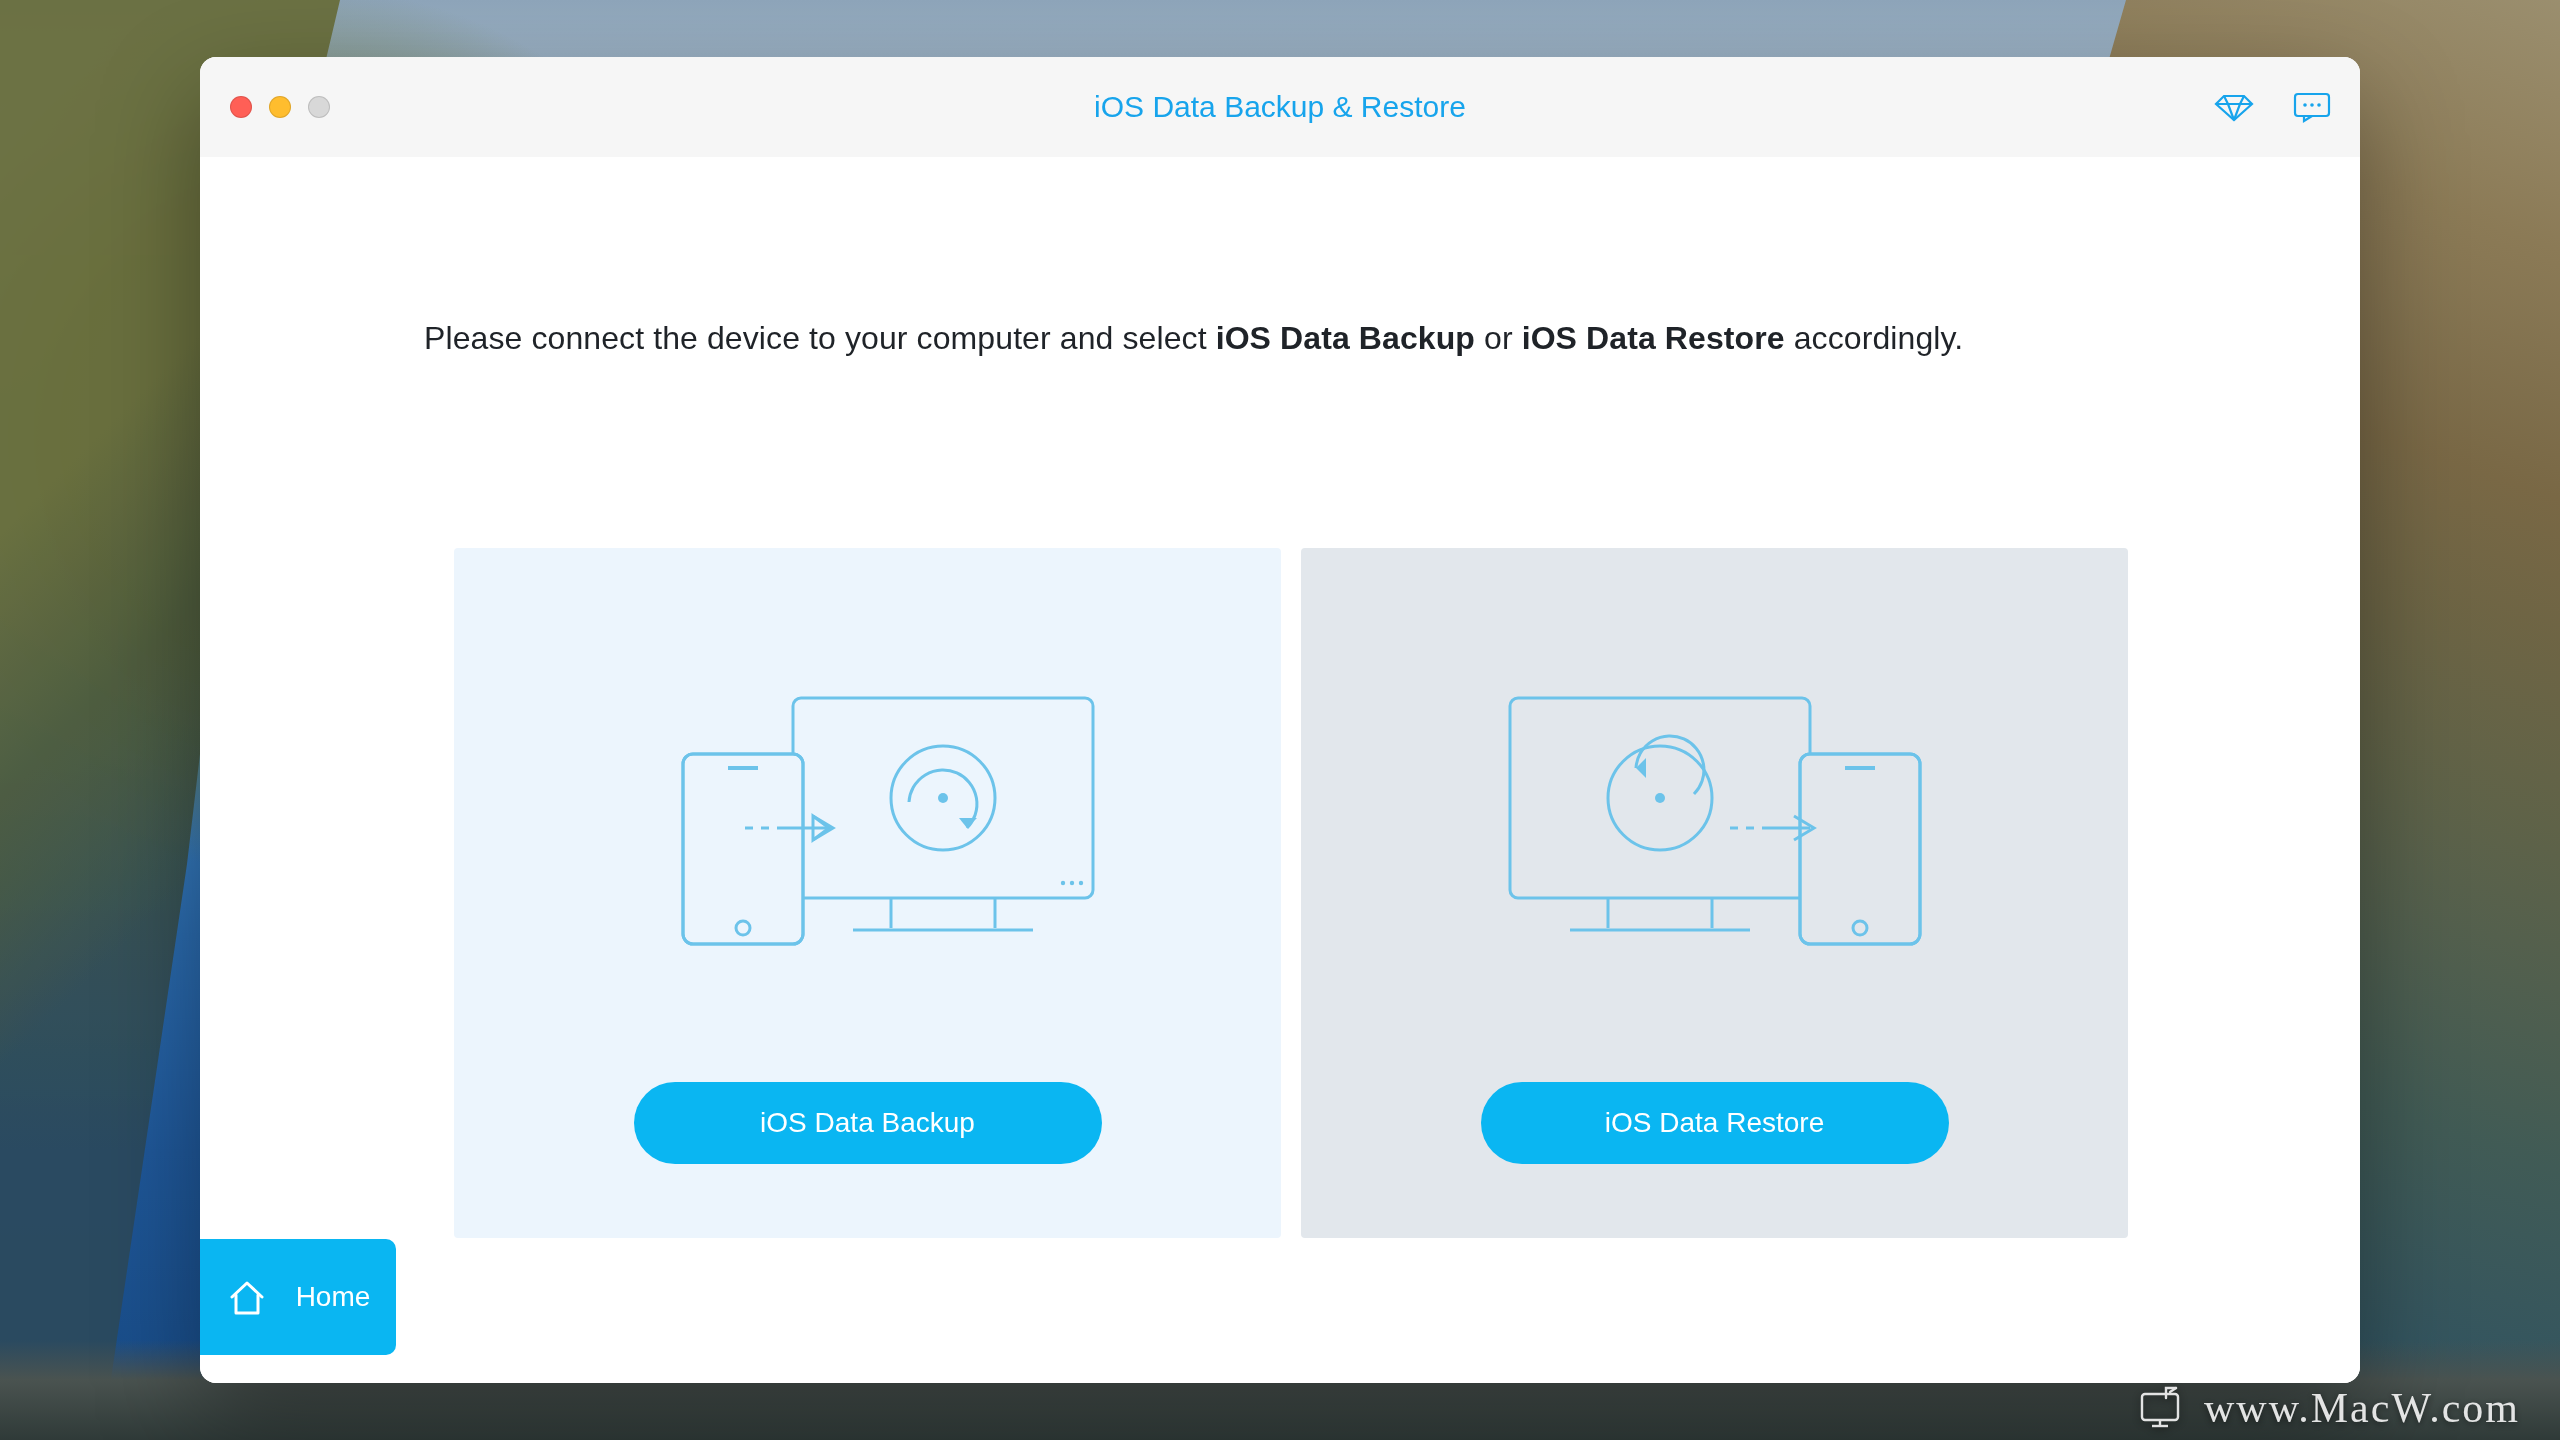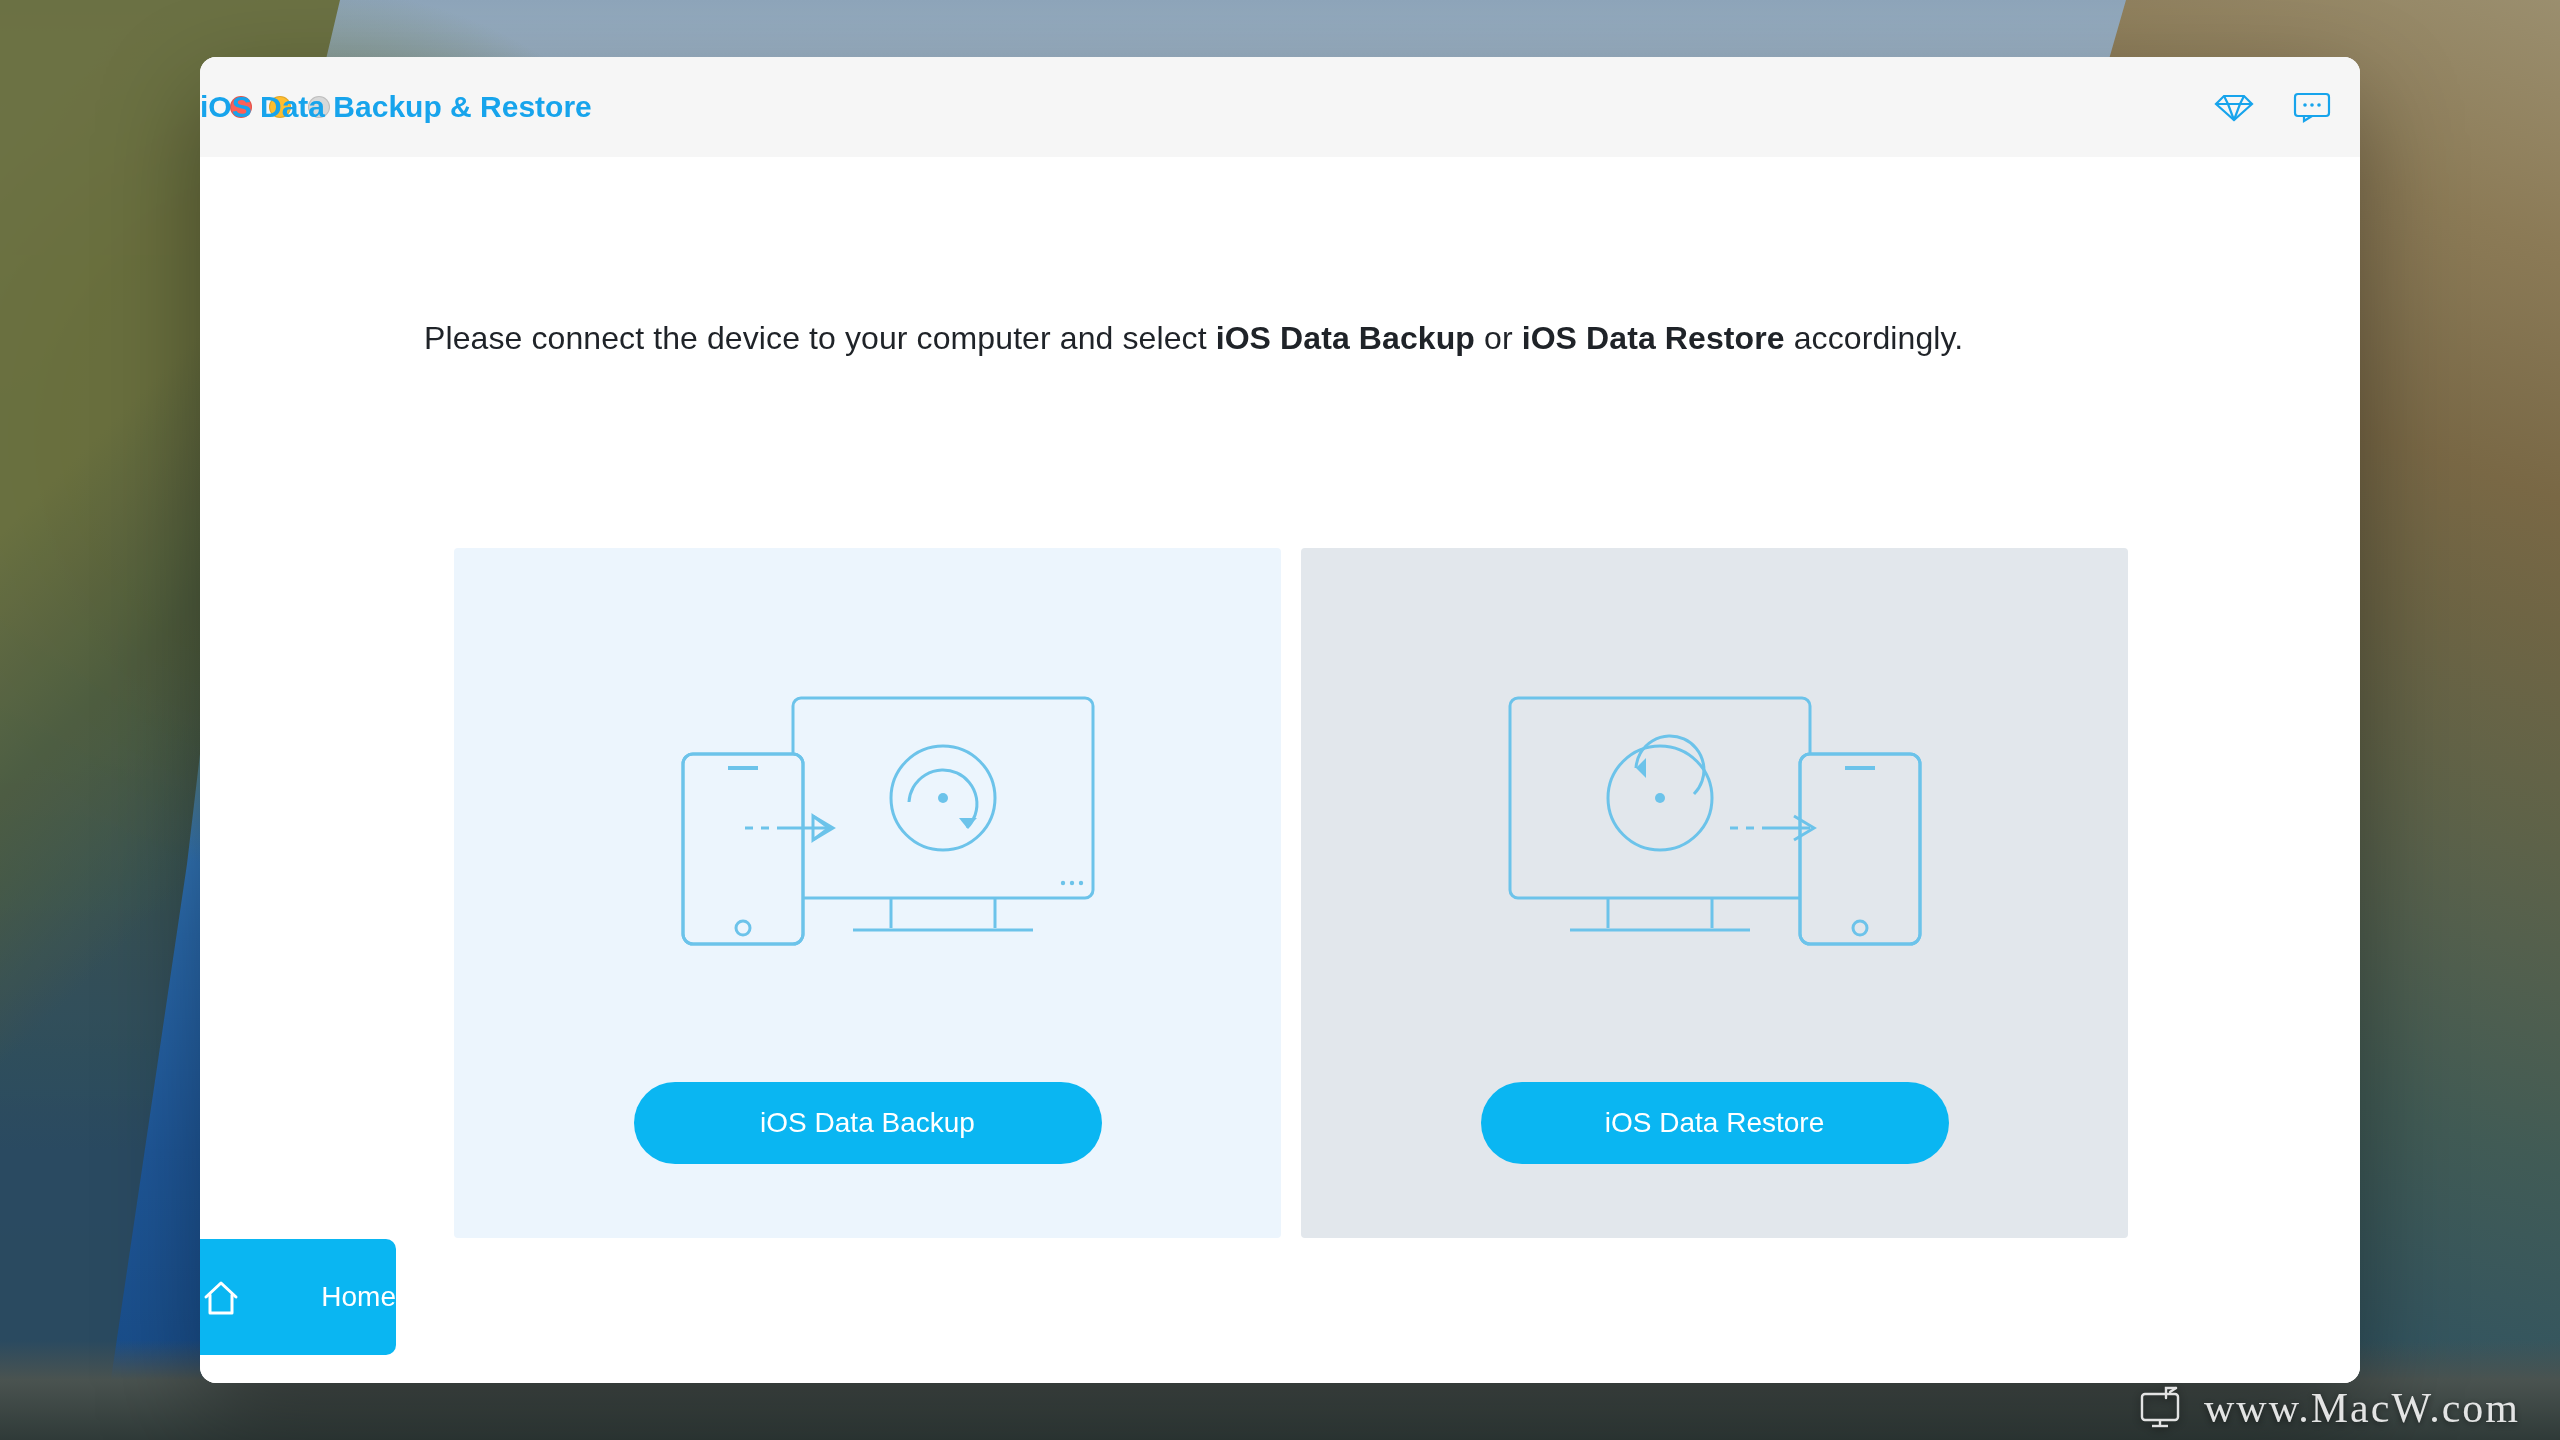--- a/index.html
+++ b/index.html
@@ -69,22 +69,22 @@
     margin-left: 30px;
   }
   .tl {
     width: 22px; height: 22px; border-radius: 50%;
     box-shadow: inset 0 0 0 1px rgba(0,0,0,.12);
   }
   .tl.red    { background:#ff5f56; }
   .tl.yellow { background:#ffbd2e; }
   .tl.gray   { background:#d8d8d8; }
   .title {
-    position:absolute; left:0; right:0; 
-    color:#17a4ec; font-size:30px; font-weight:700;
+    position:absolute; left:0; right:0; text-align:center;
+    color:#17a4ec; font-size:30px; font-weight:400;
     pointer-events:none;
   }
   .title span { pointer-events:auto; }
   .titlebar-right {
     position:absolute; right:28px; top:0; bottom:0;
     display:flex; align-items:center; gap:38px;
   }
   .tb-icon { color:#17a4ec; cursor:pointer; display:flex; }
   .tb-icon svg { display:block; }
 
@@ -147,21 +147,21 @@
     cursor:pointer;
   }
 
   
   .home-btn {
     position:absolute;
     left:0; bottom:28px;
     width:196px; height:116px;
     background:#0ab6f2;
     border-radius:0 10px 10px 0;
-    display:flex; align-items:center; justify-content:space-between;
+    display:flex; align-items:center; justify-content:center;
     gap:28px; color:#fff; font-size:28px; font-weight:500;
     cursor:pointer;
   }
   .home-btn svg { display:block; }
 
   
   .watermark {
     position:absolute; right:40px; bottom:8px;
     display:flex; align-items:center; gap:16px;
     color:#f2f2f2; font-family: Georgia, 'Times New Roman', serif;

